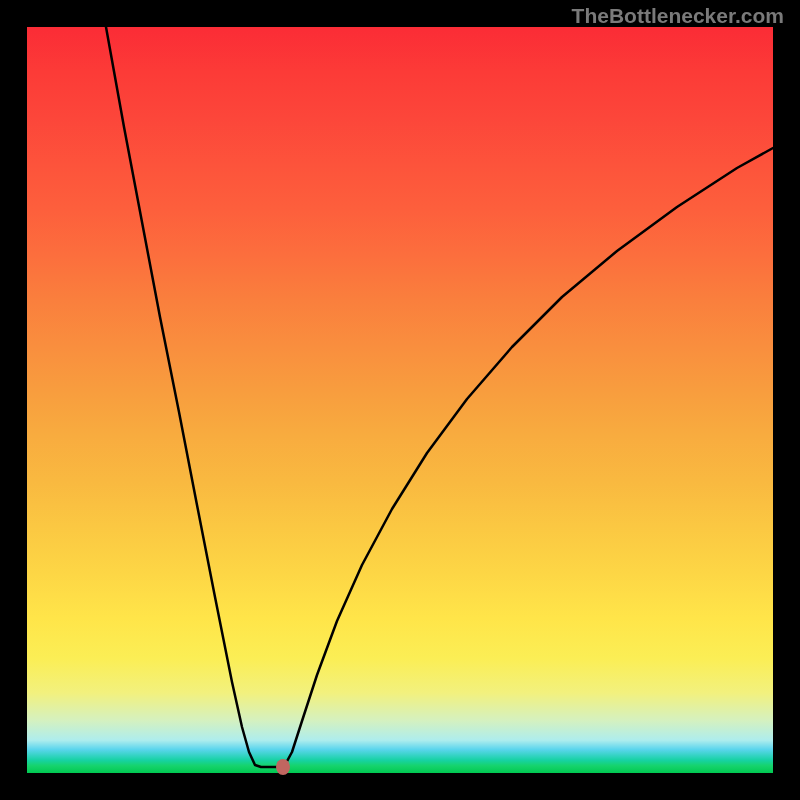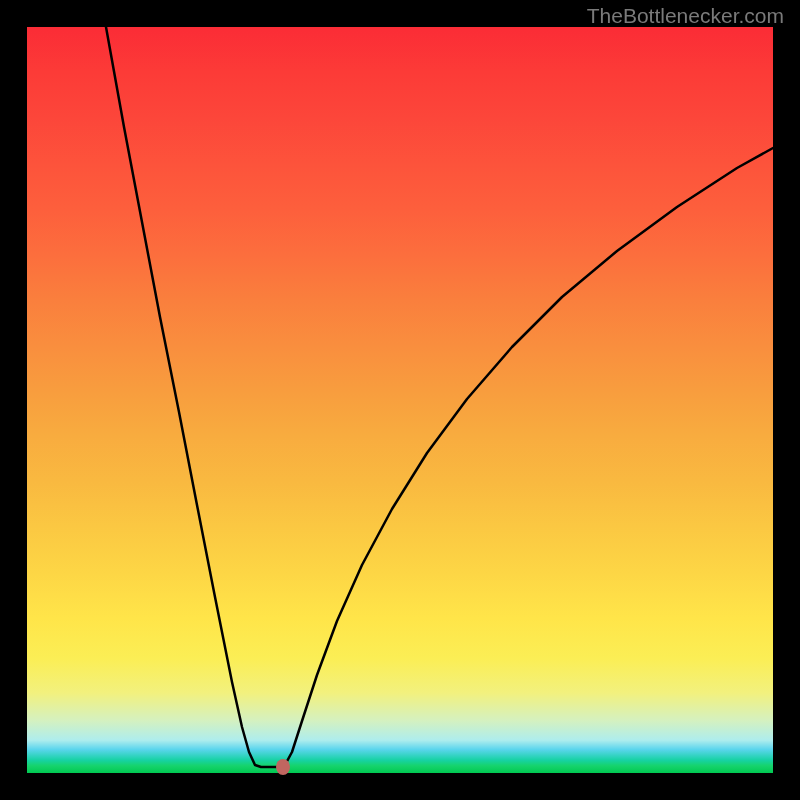--- a/index.html
+++ b/index.html
@@ -10,21 +10,21 @@
     background: #000;
     position: relative;
     font-family: Arial, Helvetica, sans-serif;
   }
   .watermark {
     position: absolute;
     top: 4px;
     right: 16px;
     color: #7a7a7a;
     font-size: 21px;
-    font-weight: 400;
+    font-weight: 700;
     z-index: 10;
   }
   .plot-area {
     position: absolute;
     left: 27px;
     top: 27px;
     width: 746px;
     height: 746px;
     background: linear-gradient(to bottom,
       #fb2c36 0.00%,

